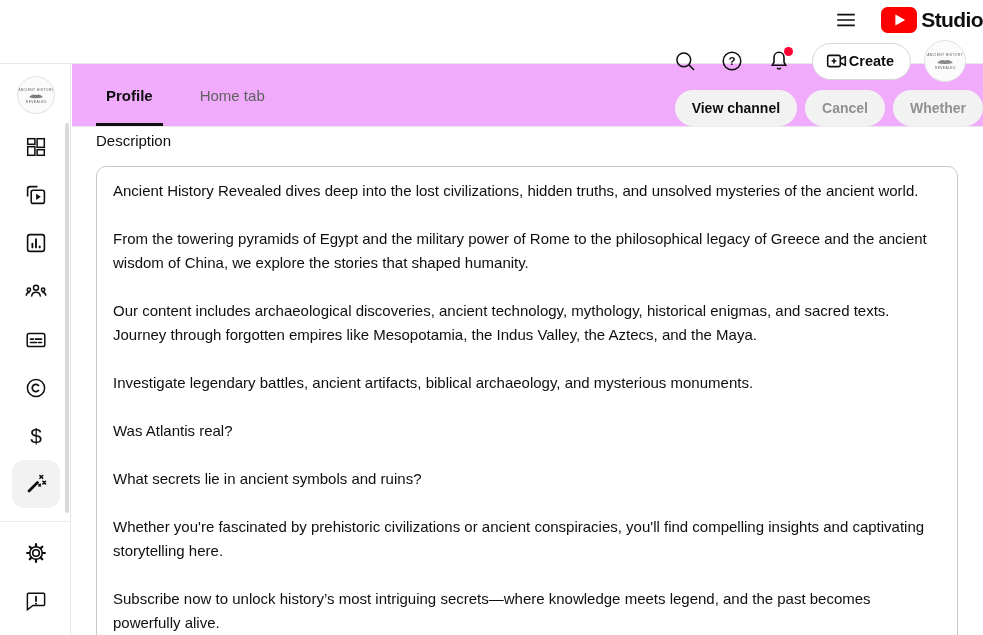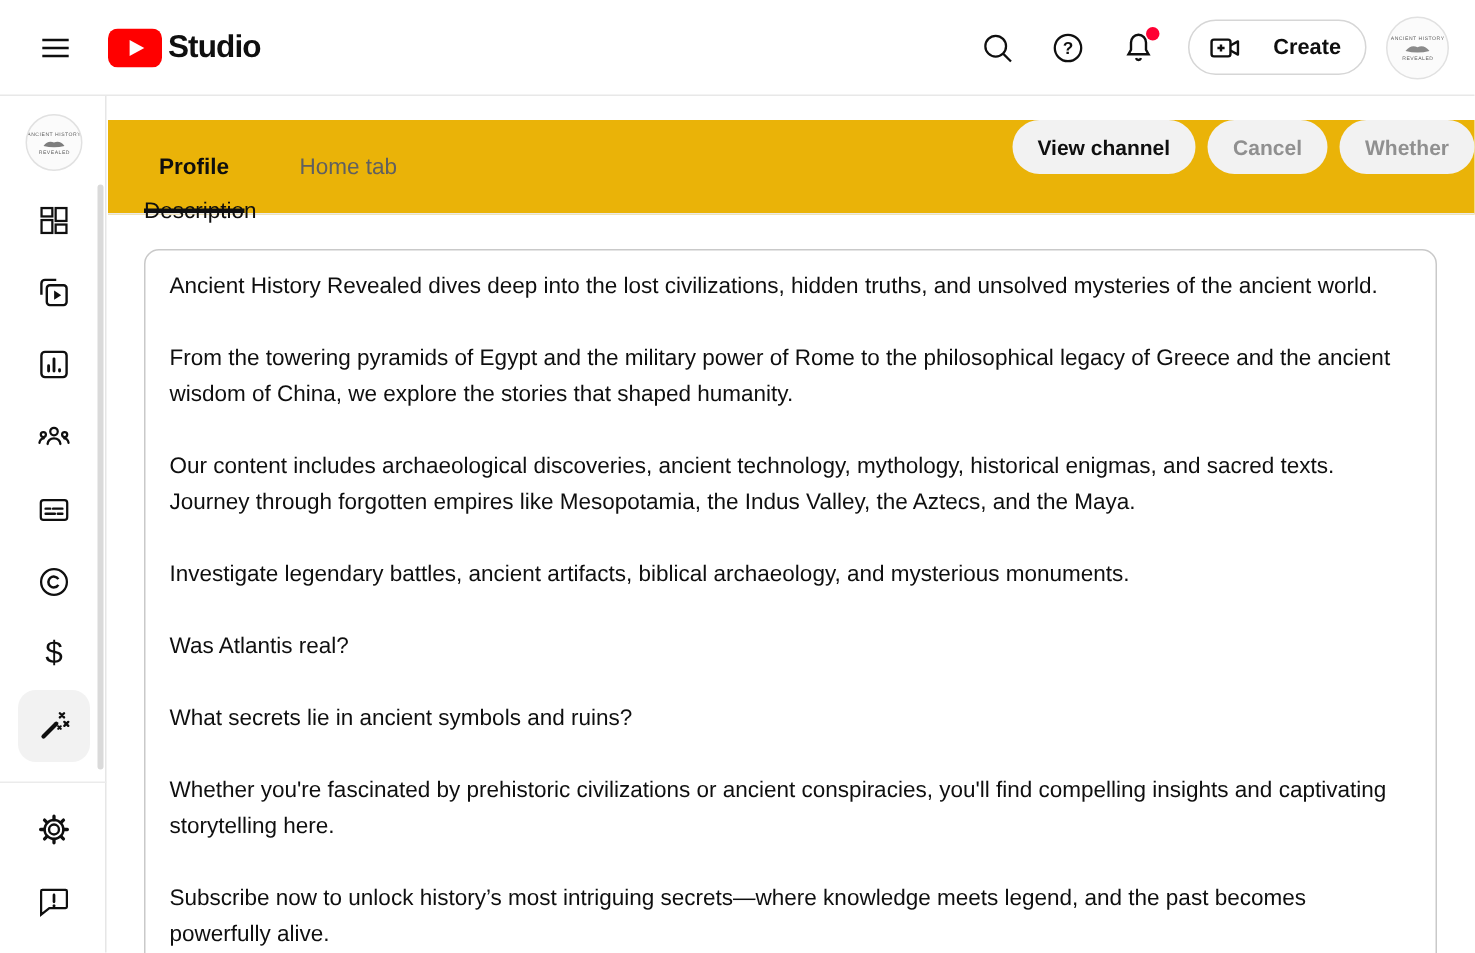--- a/index.html
+++ b/index.html
@@ -4,29 +4,29 @@
 <style>
   * { box-sizing: border-box; margin: 0; padding: 0; }
   html,body { width: 983px; height: 635px; overflow: hidden; background: #fff;
     font-family: "Liberation Sans", sans-serif; color: #0f0f0f; }
   button { font-family: "Liberation Sans", sans-serif; }
   svg { display: block; }
   svg text { font-family: "Liberation Sans", sans-serif; }
 
   
   .topbar { position: absolute; top: 0; left: 0; width: 983px; height: 64px;
-    background: #fff; border-bottom: 1px solid #e8e8e8; display: flex; align-items: center; z-index: 10; }
+    background: #fff; border-bottom: 1px solid #e8e8e8; display: flex; align-items: flex-end; z-index: 10; flex-direction: column; }
   .iconbtn { width: 40px; height: 40px; border: none; background: transparent; cursor: pointer;
     display: flex; align-items: center; justify-content: center; position: relative; border-radius: 50%; }
   .tb-left { display: flex; align-items: center; margin-left: 17px; }
   .logo { display: flex; align-items: center; margin-left: 15px; cursor: pointer; }
   .studio-word { font-size: 21px; font-weight: 700; letter-spacing: -0.6px; margin-left: 4px; color: #0f0f0f; }
   .tb-right { margin-left: auto; display: flex; align-items: center; gap: 7px; padding-right: 17px; }
   .bell-dot { position: absolute; top: 6px; right: 6px; width: 9px; height: 9px; border-radius: 50%; background: #ff0033; }
-  .create-btn { height: 37px; display: flex; align-items: center; gap: 20px; padding: 0 16px 0 12px;
+  .create-btn { height: 37px; display: flex; align-items: center; gap: 0; padding: 0 16px 0 12px;
     background: #fff; border: 1px solid #d6d6d6; border-radius: 19px; cursor: pointer;
     font-size: 14.5px; font-weight: 700; color: #0f0f0f; margin: 0 6px; }
 
   
   .avatar { border-radius: 50%; background: #fbfbfb; border: 1px solid #e1e1e1; overflow: hidden;
     display: flex; flex-direction: column; align-items: center; justify-content: center; cursor: pointer; }
   .avatar-top { width: 42px; height: 42px; }
   .avatar-side { width: 38px; height: 38px; }
   .av-arc { font-size: 4px; line-height: 5px; color: #5f5f5f; letter-spacing: 0.4px; white-space: nowrap; transform: scale(.85); }
 
@@ -36,22 +36,22 @@
   .snav { position: absolute; left: 12px; width: 48px; height: 48px; border-radius: 12px;
     border: none; background: transparent; cursor: pointer; display: flex; align-items: center; justify-content: center; }
   .snav.selected { background: #f2f2f2; }
   .side-avatar { position: absolute; left: 17px; top: 12px; }
   .sb-divider { position: absolute; left: 0; top: 457px; width: 71px; height: 1px; background: #ebebeb; }
   .sb-scrollthumb { position: absolute; right: 1px; top: 59px; width: 4px; height: 390px; background: #dadada; border-radius: 2px; }
   .glyph-earn { font-size: 21px; font-weight: 400; color: #0f0f0f; line-height: 1; }
 
   
   .main { position: absolute; left: 72px; top: 64px; width: 911px; height: 571px; background: #fff; }
-  .subheader { position: absolute; top: 16px; left: 0; right: 0; height: 63px; background: #eab308;
-    border-bottom: 1px solid #ebebeb; display: flex; align-items: flex-start; }
+  .subheader { position: absolute; top: 0; left: 0; right: 0; height: 63px; background: #f0abfc;
+    border-bottom: 1px solid #ebebeb; display: flex; align-items: flex-end; }
   .tabs { display: flex; align-items: stretch; height: 100%; margin-left: 24px; }
   .tab { position: relative; display: flex; align-items: center; padding: 0 10px; margin-right: 27px;
     font-size: 15px; color: #606060; cursor: pointer; background: none; border: none; }
   .tab.active { color: #0f0f0f; font-weight: 700; }
   .tab.active::after { content: ""; position: absolute; left: 0; right: 0; bottom: 0; height: 3px; background: #0f0f0f; }
   .actions { margin-left: auto; display: flex; gap: 8px; }
   .pill { height: 36px; padding: 0 17px; border: none; border-radius: 18px; background: #f2f2f2;
     font-size: 14px; font-weight: 700; color: #0f0f0f; cursor: pointer; }
   .pill.disabled { color: #909090; cursor: default; }
 

